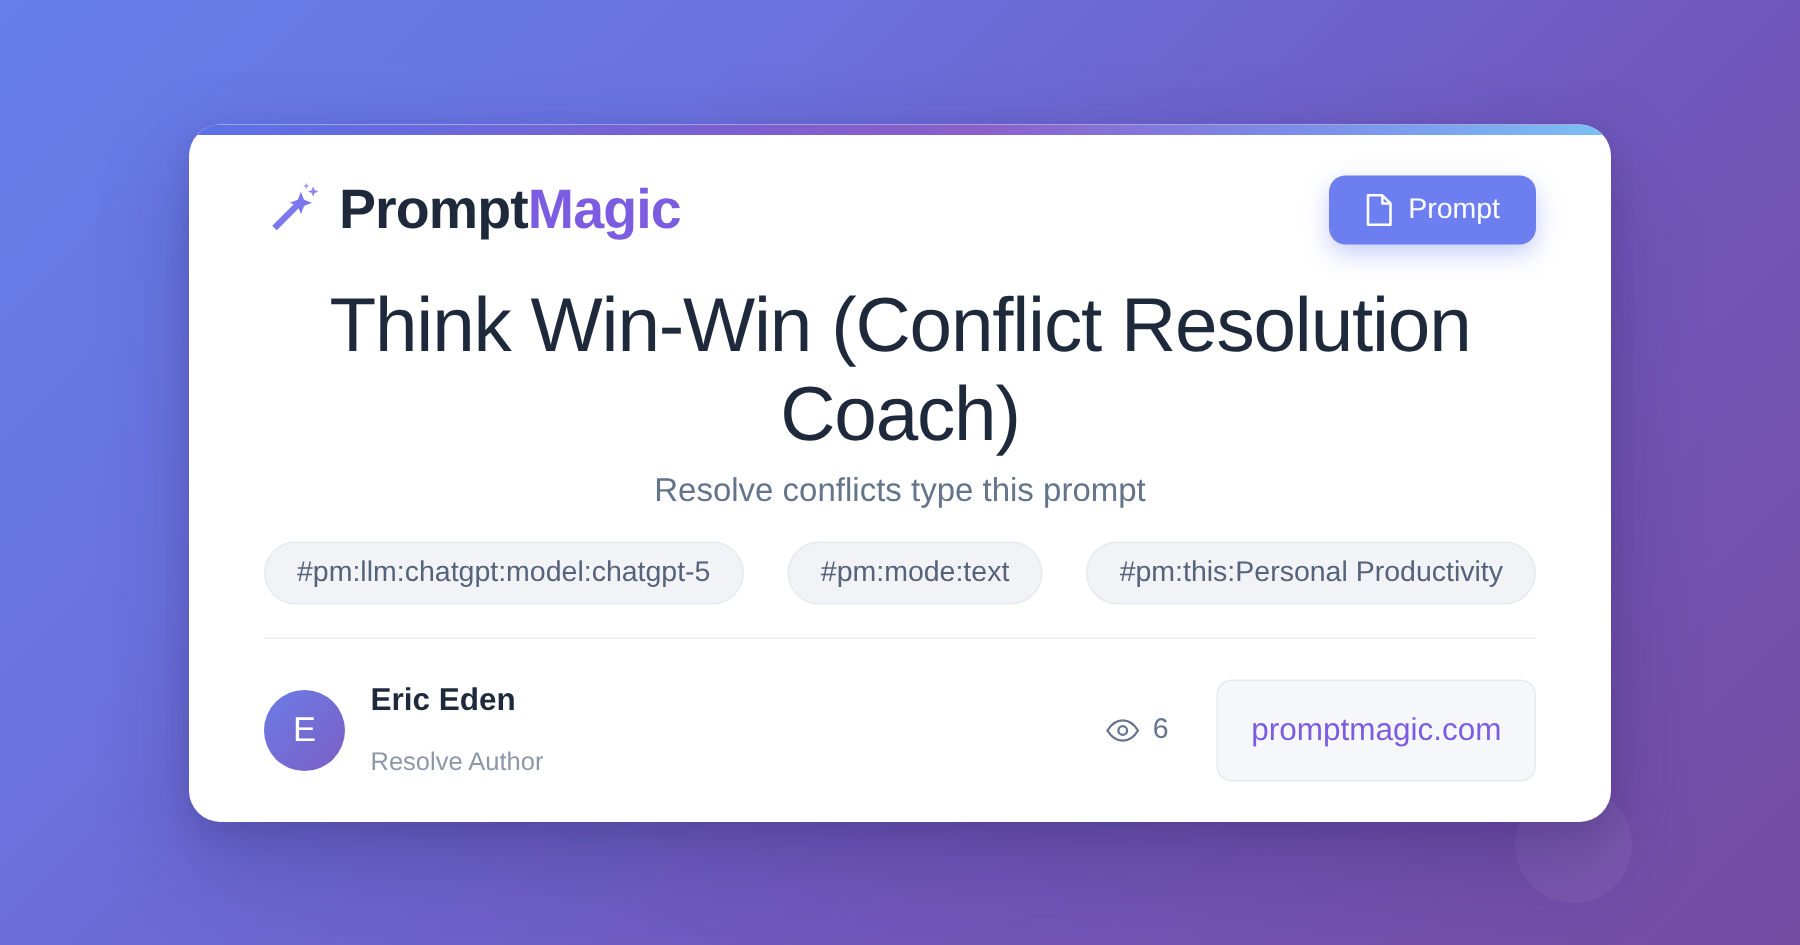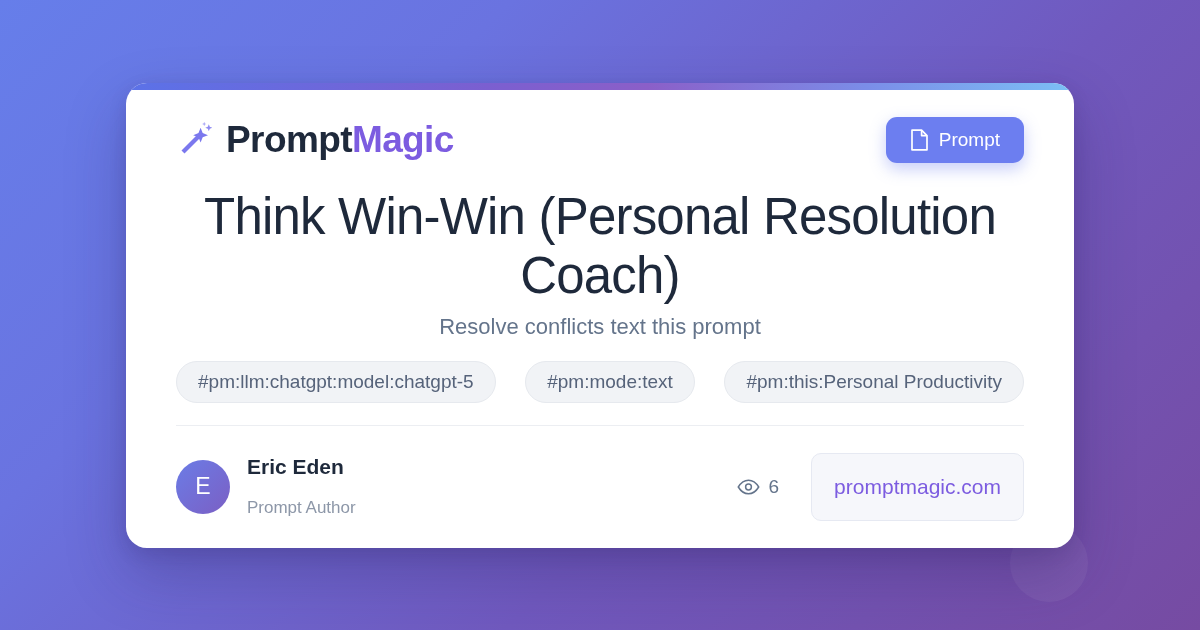--- a/index.html
+++ b/index.html
@@ -163,38 +163,38 @@
           <svg class="doc-icon" viewBox="0 0 19 22" fill="none" xmlns="http://www.w3.org/2000/svg">
             <path d="M2 1.2 H11.6 L17 6.6 V20.8 H2 Z" stroke="#ffffff" stroke-width="1.7" stroke-linejoin="round" fill="none"></path>
             <path d="M11.6 1.2 V6.6 H17" stroke="#ffffff" stroke-width="1.7" stroke-linejoin="round" fill="none"></path>
           </svg>
         </span>
         <span>Prompt</span>
       </button>
 
     </div>
 
-    <h1 class="title">Think Win-Win (Personal Resolution Coach)</h1>
-    <p class="subtitle">Resolve conflicts text this prompt</p>
+    <h1 class="title">Think Win-Win (Conflict Resolution Coach)</h1>
+    <p class="subtitle">Resolve conflicts type this prompt</p>
 
     <div class="tags">
       <span class="tag">#pm:llm:chatgpt:model:chatgpt-5</span>
       <span class="tag">#pm:mode:text</span>
       <span class="tag">#pm:this:Personal Productivity</span>
     </div>
 
     <div class="divider"></div>
 
     <div class="footer">
 
       <div class="author">
         <div class="avatar">E</div>
         <div class="author-text">
           <span class="author-name">Eric Eden</span>
-          <span class="author-role">Prompt Author</span>
+          <span class="author-role">Resolve Author</span>
         </div>
       </div>
 
       <div class="meta">
         <div class="views">
           <span>
             <svg class="eye-icon" viewBox="0 0 23 16" fill="none" xmlns="http://www.w3.org/2000/svg">
               <path d="M1.3 8 C4.2 3.2 7.7 1.2 11.5 1.2 C15.3 1.2 18.8 3.2 21.7 8 C18.8 12.8 15.3 14.8 11.5 14.8 C7.7 14.8 4.2 12.8 1.3 8 Z" stroke="#64748b" stroke-width="1.5" fill="none"></path>
               <circle cx="11.5" cy="8" r="2.9" stroke="#64748b" stroke-width="1.5" fill="none"></circle>
             </svg>

